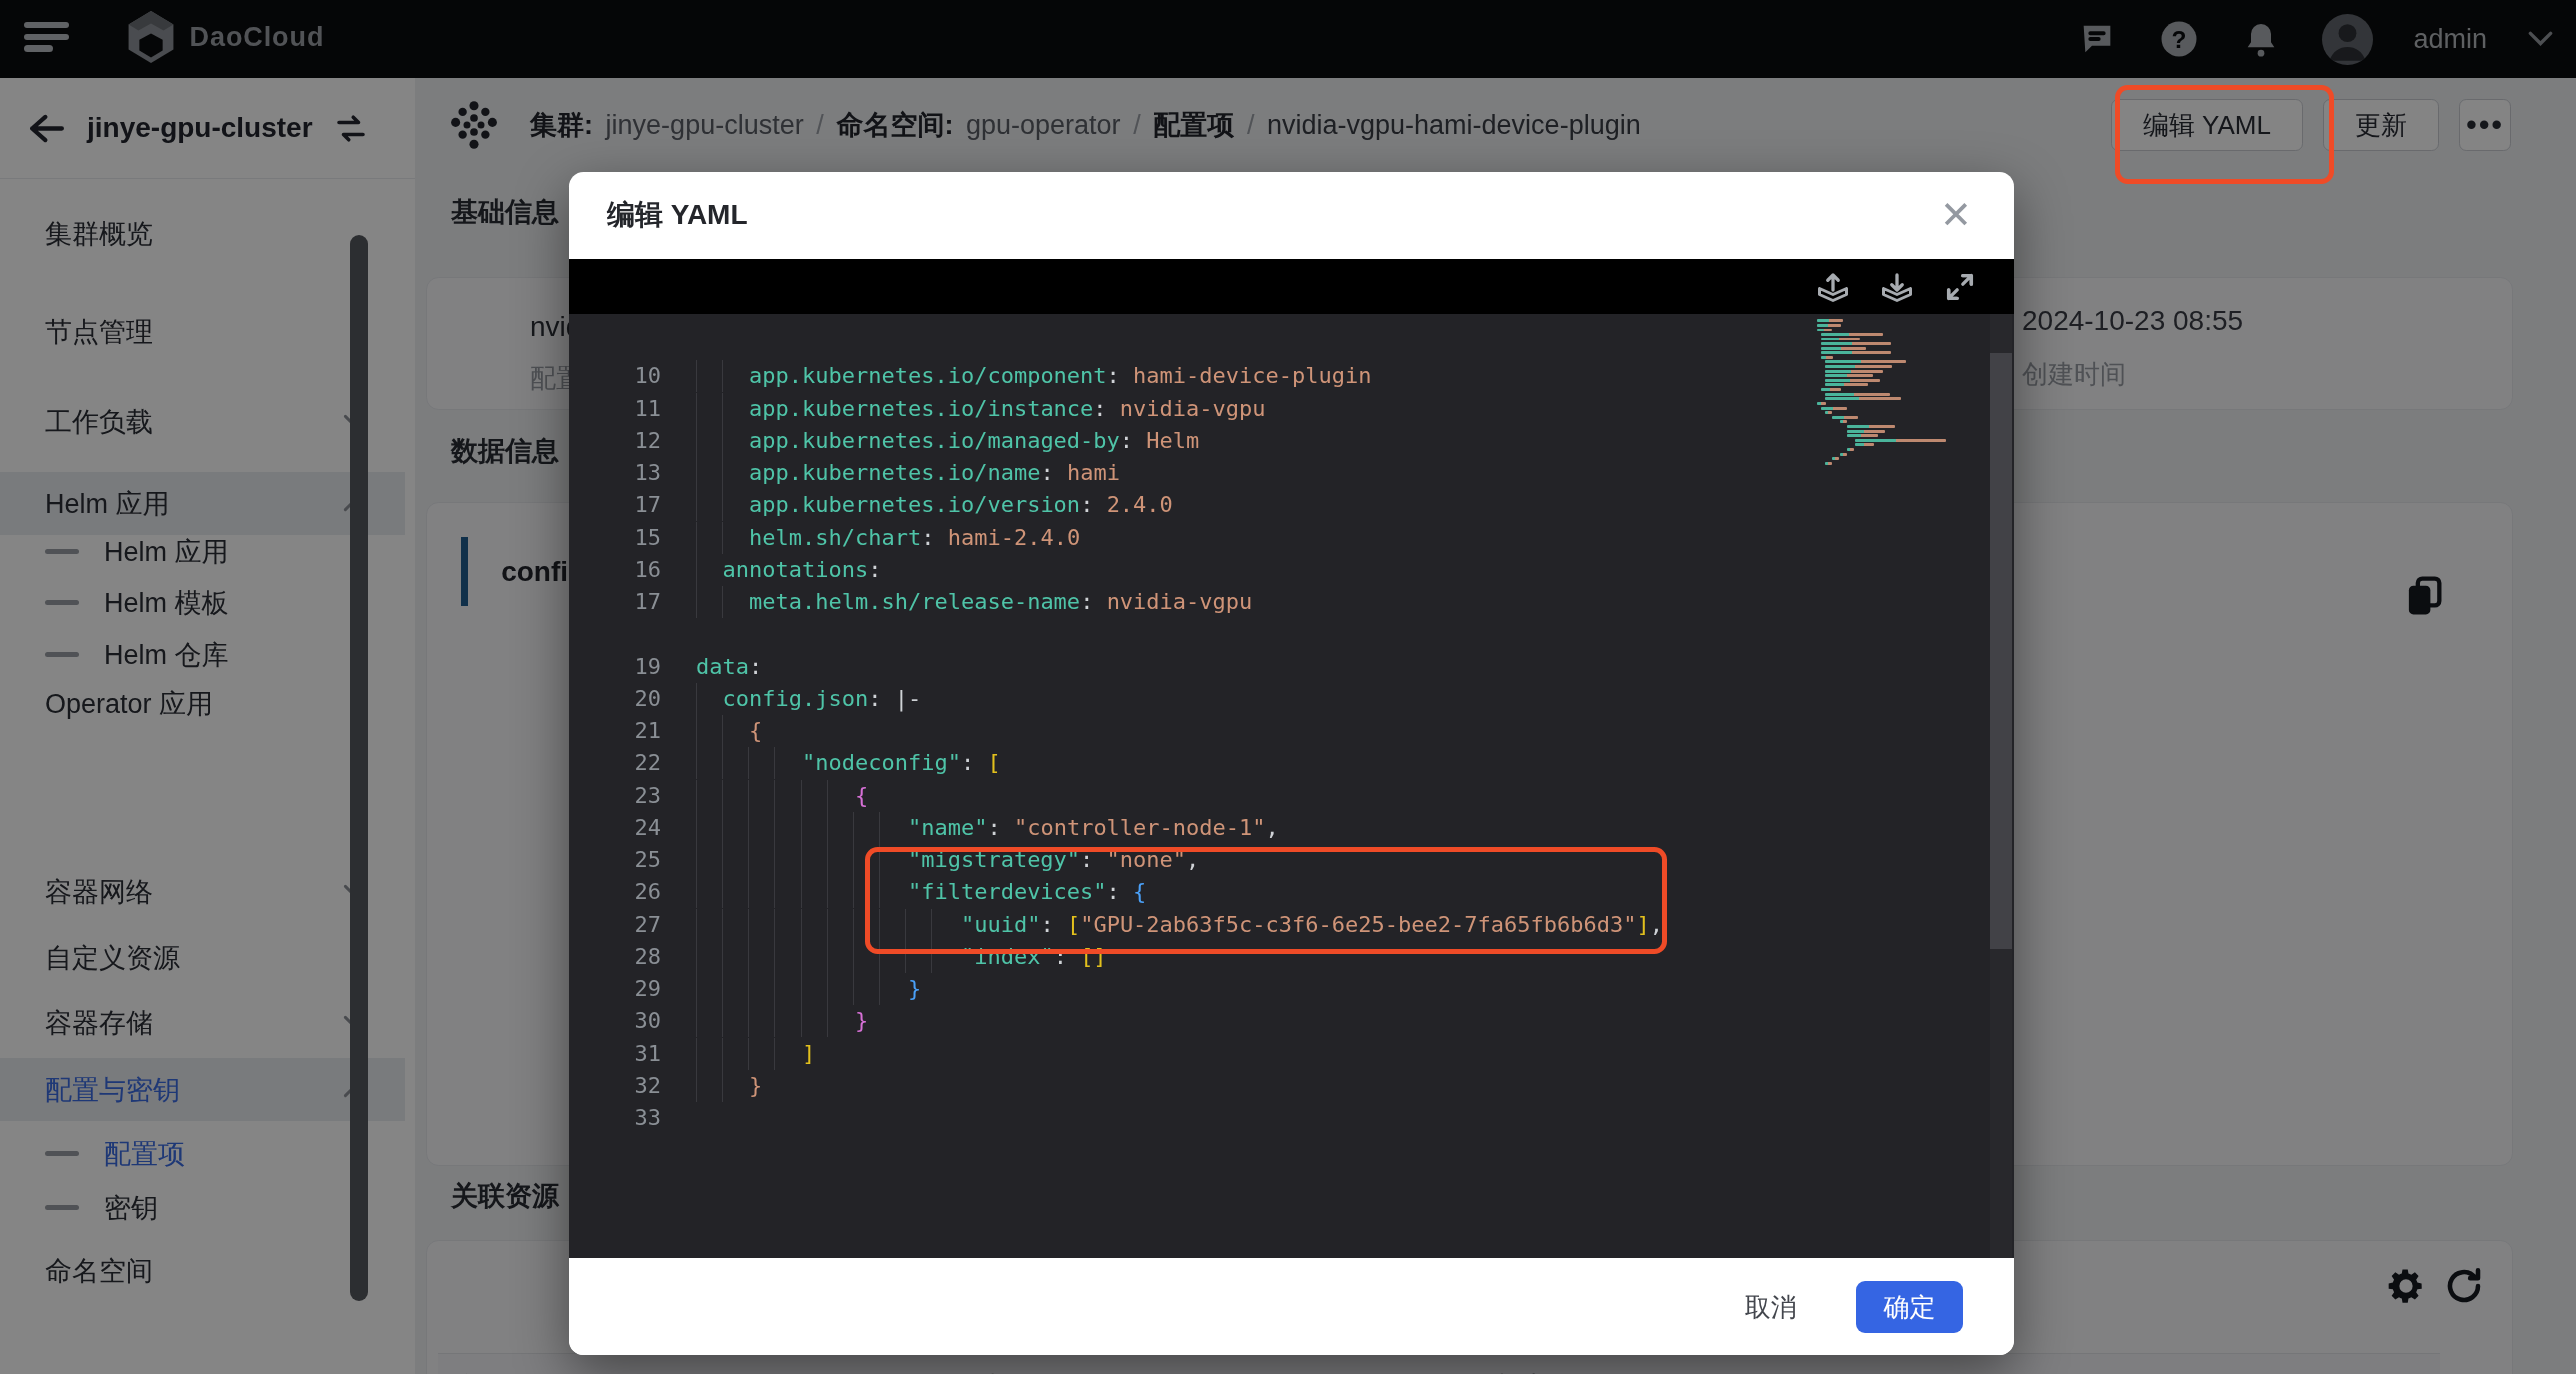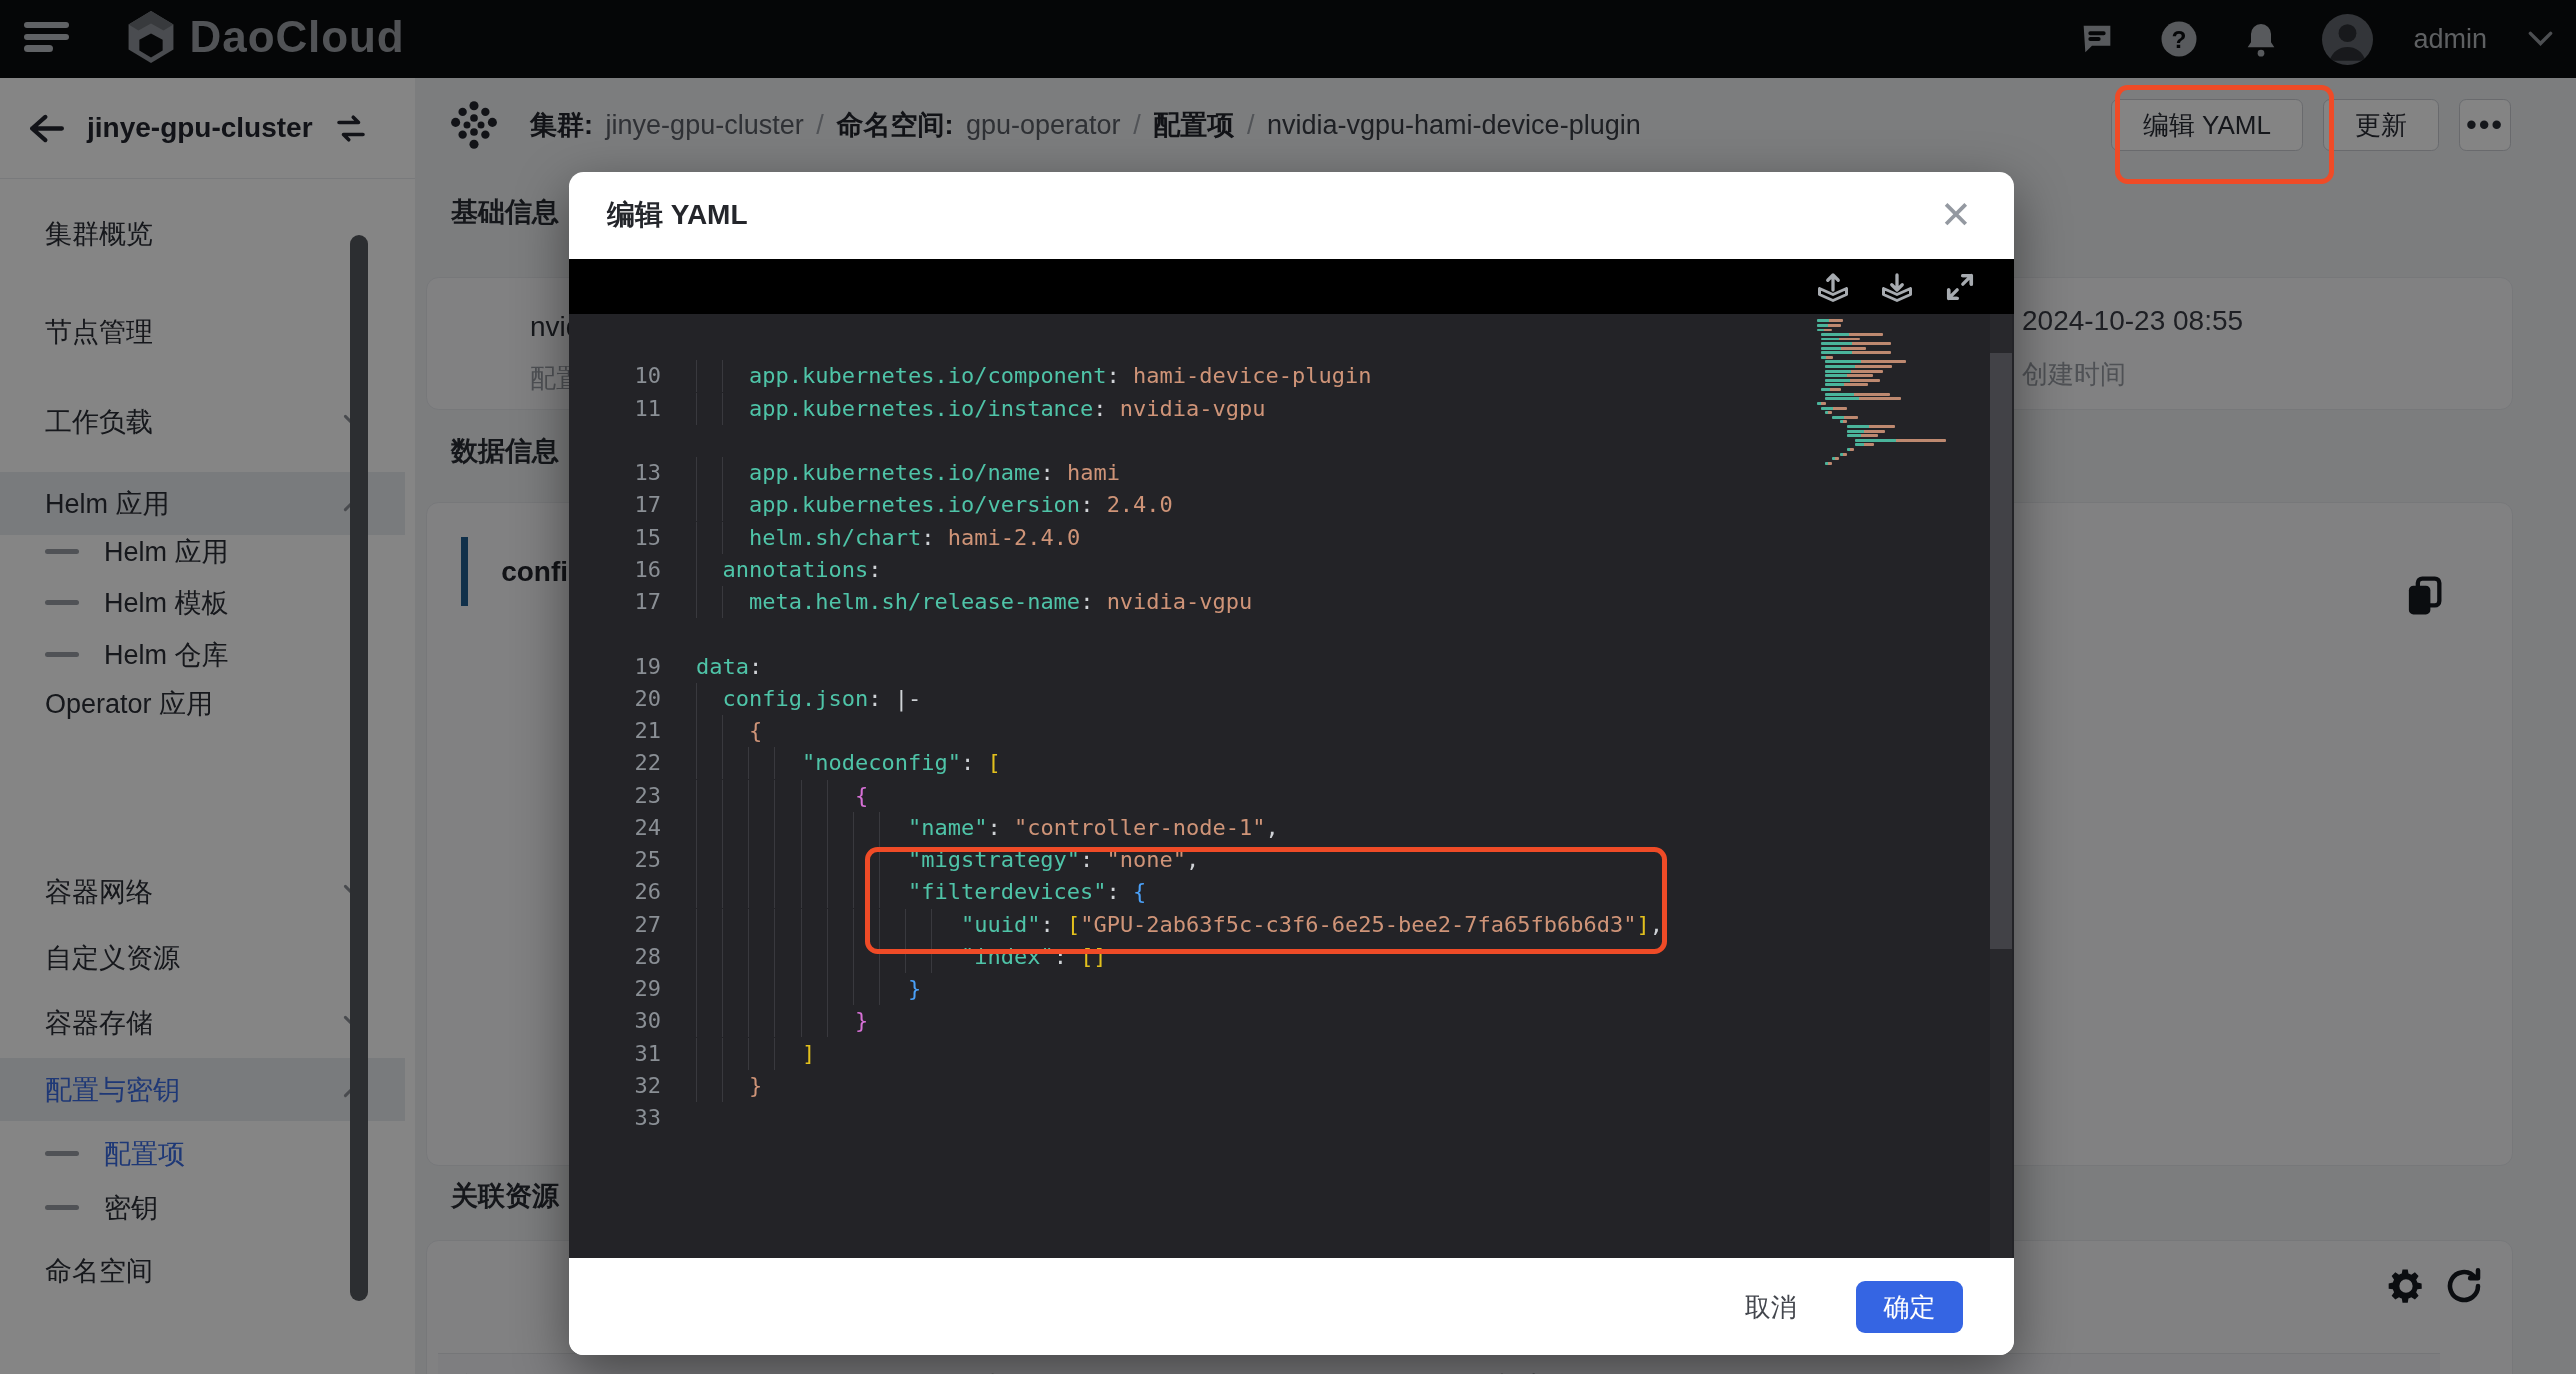--- a/index.html
+++ b/index.html
@@ -6,21 +6,21 @@
   html,body { width:2576px; height:1375px; overflow:hidden; background:#101114;
               font-family:"Liberation Sans","DejaVu Sans",sans-serif; }
   #app { position:relative; width:2576px; height:1375px; background:#eef0f2; }
 
   
   .topbar { position:absolute; left:0; top:0; width:2576px; height:78px; background:#0b0c0e; z-index:1; }
   .hamburger { position:absolute; left:23.5px; top:22px; width:45px; height:34px; cursor:pointer; }
   .hamburger i { display:block; height:6.3px; border-radius:3.6px; background:#b9bcc1; margin-bottom:5.4px; }
   .hamburger i:nth-child(3){ width:66%; }
   .logo { position:absolute; left:125px; top:9px; display:flex; align-items:center; gap:12.6px; }
-  .logo-text { font-size:44px; font-weight:bold; color:#9b9fa5; letter-spacing:0.9px; }
+  .logo-text { font-size:27px; font-weight:bold; color:#9b9fa5; letter-spacing:0.9px; }
   .topbar-right { position:absolute; right:22px; top:0; height:78px; display:flex; align-items:center; gap:40px; }
   .tb-icon { width:42px; height:42px; display:flex; align-items:center; justify-content:center; cursor:pointer; }
   .avatar { width:51px; height:51px; border-radius:50%; background:#63676e; display:flex; align-items:center; justify-content:center; overflow:hidden; }
   .admin-name { font-size:27px; color:#b4b8bd; }
   .chev { color:#94989e; font-size:27px; }
 
   
   .sidebar { position:absolute; left:0; top:78px; width:415px; height:1297px; background:#ffffff; z-index:1; }
   .side-head { position:absolute; left:0; top:0; width:415px; height:101px; background:#ffffff; z-index:3;
                border-bottom:1.8px solid #e8eaee; display:flex; align-items:center; padding-left:27px; gap:20px; }
@@ -375,20 +375,21 @@
         <div class="code-row" style="top: 425px;"><span class="gutter">23</span><i class="guide" style="left: 111px;"></i><i class="guide" style="left: 137px;"></i><i class="guide" style="left: 163px;"></i><i class="guide" style="left: 189px;"></i><i class="guide" style="left: 216px;"></i><i class="guide" style="left: 242px;"></i><span class="codeln"><span class="tk-p">            </span><span class="tk-b2">{</span></span></div>
         <div class="code-row" style="top: 392px;"><span class="gutter">22</span><i class="guide" style="left: 111px;"></i><i class="guide" style="left: 137px;"></i><i class="guide" style="left: 163px;"></i><i class="guide" style="left: 189px;"></i><span class="codeln"><span class="tk-p">        </span><span class="tk-k">"nodeconfig"</span><span class="tk-p">: </span><span class="tk-b1">[</span></span></div>
         <div class="code-row" style="top: 360px;"><span class="gutter">21</span><i class="guide" style="left: 111px;"></i><i class="guide" style="left: 137px;"></i><span class="codeln"><span class="tk-p">    </span><span class="tk-s">{</span></span></div>
         <div class="code-row" style="top: 328px;"><span class="gutter">20</span><i class="guide" style="left: 111px;"></i><span class="codeln"><span class="tk-p">  </span><span class="tk-k">config.json</span><span class="tk-p">: </span><span class="tk-p">|-</span></span></div>
         <div class="code-row" style="top: 296px;"><span class="gutter">19</span><span class="codeln"><span class="tk-k">data</span><span class="tk-p">:</span></span></div>
         <div class="code-row" style="top: 231px;"><span class="gutter">17</span><i class="guide" style="left: 111px;"></i><i class="guide" style="left: 137px;"></i><span class="codeln"><span class="tk-p">    </span><span class="tk-k">meta.helm.sh/release-name</span><span class="tk-p">: </span><span class="tk-s">nvidia-vgpu</span></span></div>
         <div class="code-row" style="top: 199px;"><span class="gutter">16</span><i class="guide" style="left: 111px;"></i><span class="codeln"><span class="tk-p">  </span><span class="tk-k">annotations</span><span class="tk-p">:</span></span></div>
         <div class="code-row" style="top: 167px;"><span class="gutter">15</span><i class="guide" style="left: 111px;"></i><i class="guide" style="left: 137px;"></i><span class="codeln"><span class="tk-p">    </span><span class="tk-k">helm.sh/chart</span><span class="tk-p">: </span><span class="tk-s">hami-2.4.0</span></span></div>
         <div class="code-row" style="top: 134px;"><span class="gutter">17</span><i class="guide" style="left: 111px;"></i><i class="guide" style="left: 137px;"></i><span class="codeln"><span class="tk-p">    </span><span class="tk-k">app.kubernetes.io/version</span><span class="tk-p">: </span><span class="tk-s">2.4.0</span></span></div>
         <div class="code-row" style="top: 102px;"><span class="gutter">13</span><i class="guide" style="left: 111px;"></i><i class="guide" style="left: 137px;"></i><span class="codeln"><span class="tk-p">    </span><span class="tk-k">app.kubernetes.io/name</span><span class="tk-p">: </span><span class="tk-s">hami</span></span></div>
+        <div class="code-row" style="top: 70px;"><span class="gutter">12</span><i class="guide" style="left: 111px;"></i><i class="guide" style="left: 137px;"></i><span class="codeln"><span class="tk-p">    </span><span class="tk-k">app.kubernetes.io/managed-by</span><span class="tk-p">: </span><span class="tk-s">Helm</span></span></div>
         <div class="code-row" style="top: 38px;"><span class="gutter">11</span><i class="guide" style="left: 111px;"></i><i class="guide" style="left: 137px;"></i><span class="codeln"><span class="tk-p">    </span><span class="tk-k">app.kubernetes.io/instance</span><span class="tk-p">: </span><span class="tk-s">nvidia-vgpu</span></span></div>
         <div class="code-row" style="top: 5.4px;"><span class="gutter">10</span><i class="guide" style="left: 111px;"></i><i class="guide" style="left: 137px;"></i><span class="codeln"><span class="tk-p">    </span><span class="tk-k">app.kubernetes.io/component</span><span class="tk-p">: </span><span class="tk-s">hami-device-plugin</span></span></div>
       <div class="minimap" id="minimap">
           <div class="mm-row" style="top: 0px; left: 0px; width: 26px;"></div>
           <div class="mm-row" style="top: 4.6px; left: 0px; width: 24px;"></div>
           <div class="mm-row" style="top: 9.2px; left: 0px; width: 15.4px;"></div>
           <div class="mm-row" style="top: 14px; left: 3.8px; width: 62px;"></div>
           <div class="mm-row" style="top: 18.4px; left: 3.8px; width: 39px;"></div>
           <div class="mm-row" style="top: 23px; left: 3.8px; width: 70px;"></div>
           <div class="mm-row" style="top: 28px; left: 3.8px; width: 45px;"></div>

